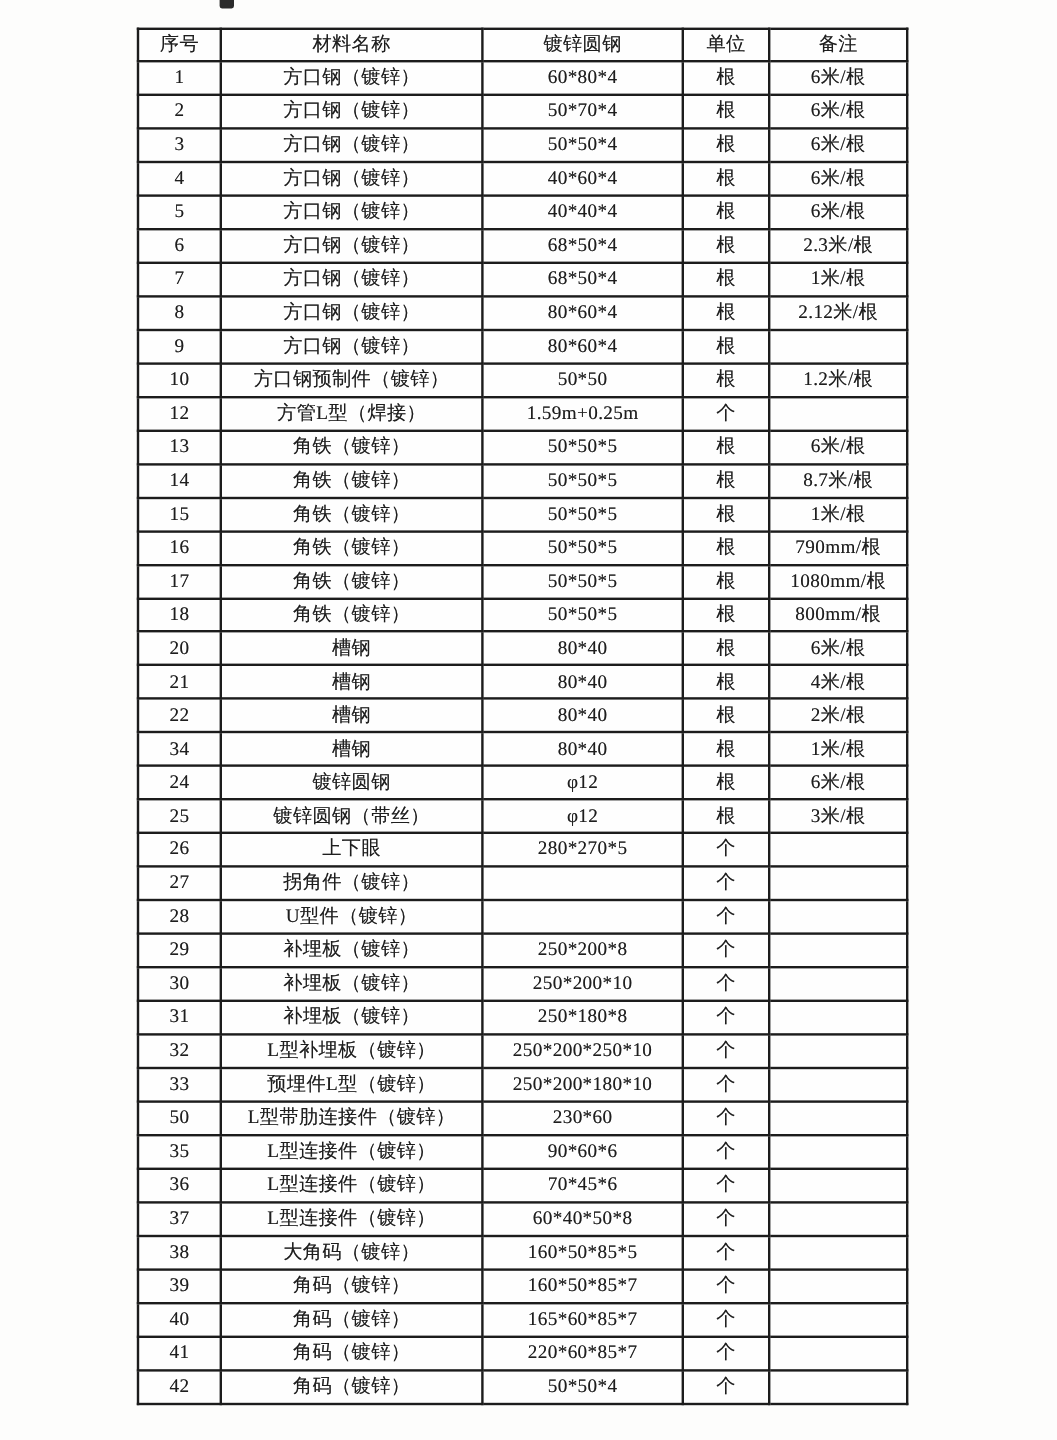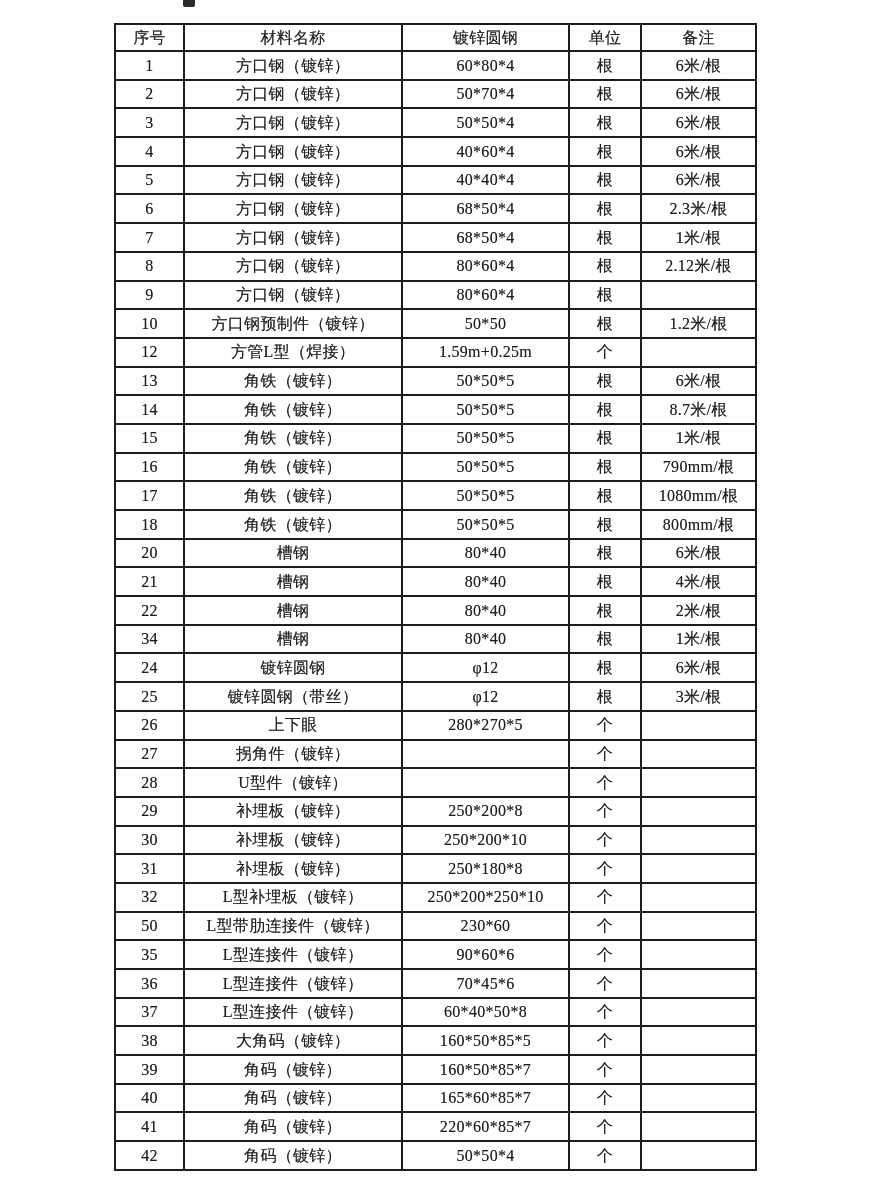--- a/index.html
+++ b/index.html
@@ -287,20 +287,27 @@
           <td></td>
         </tr>
         <tr>
           <td>32</td>
           <td>L型补埋板（镀锌）</td>
           <td>250*200*250*10</td>
           <td>个</td>
           <td></td>
         </tr>
         <tr>
+          <td>33</td>
+          <td>预埋件L型（镀锌）</td>
+          <td>250*200*180*10</td>
+          <td>个</td>
+          <td></td>
+        </tr>
+        <tr>
           <td>50</td>
           <td>L型带肋连接件（镀锌）</td>
           <td>230*60</td>
           <td>个</td>
           <td></td>
         </tr>
         <tr>
           <td>35</td>
           <td>L型连接件（镀锌）</td>
           <td>90*60*6</td>

